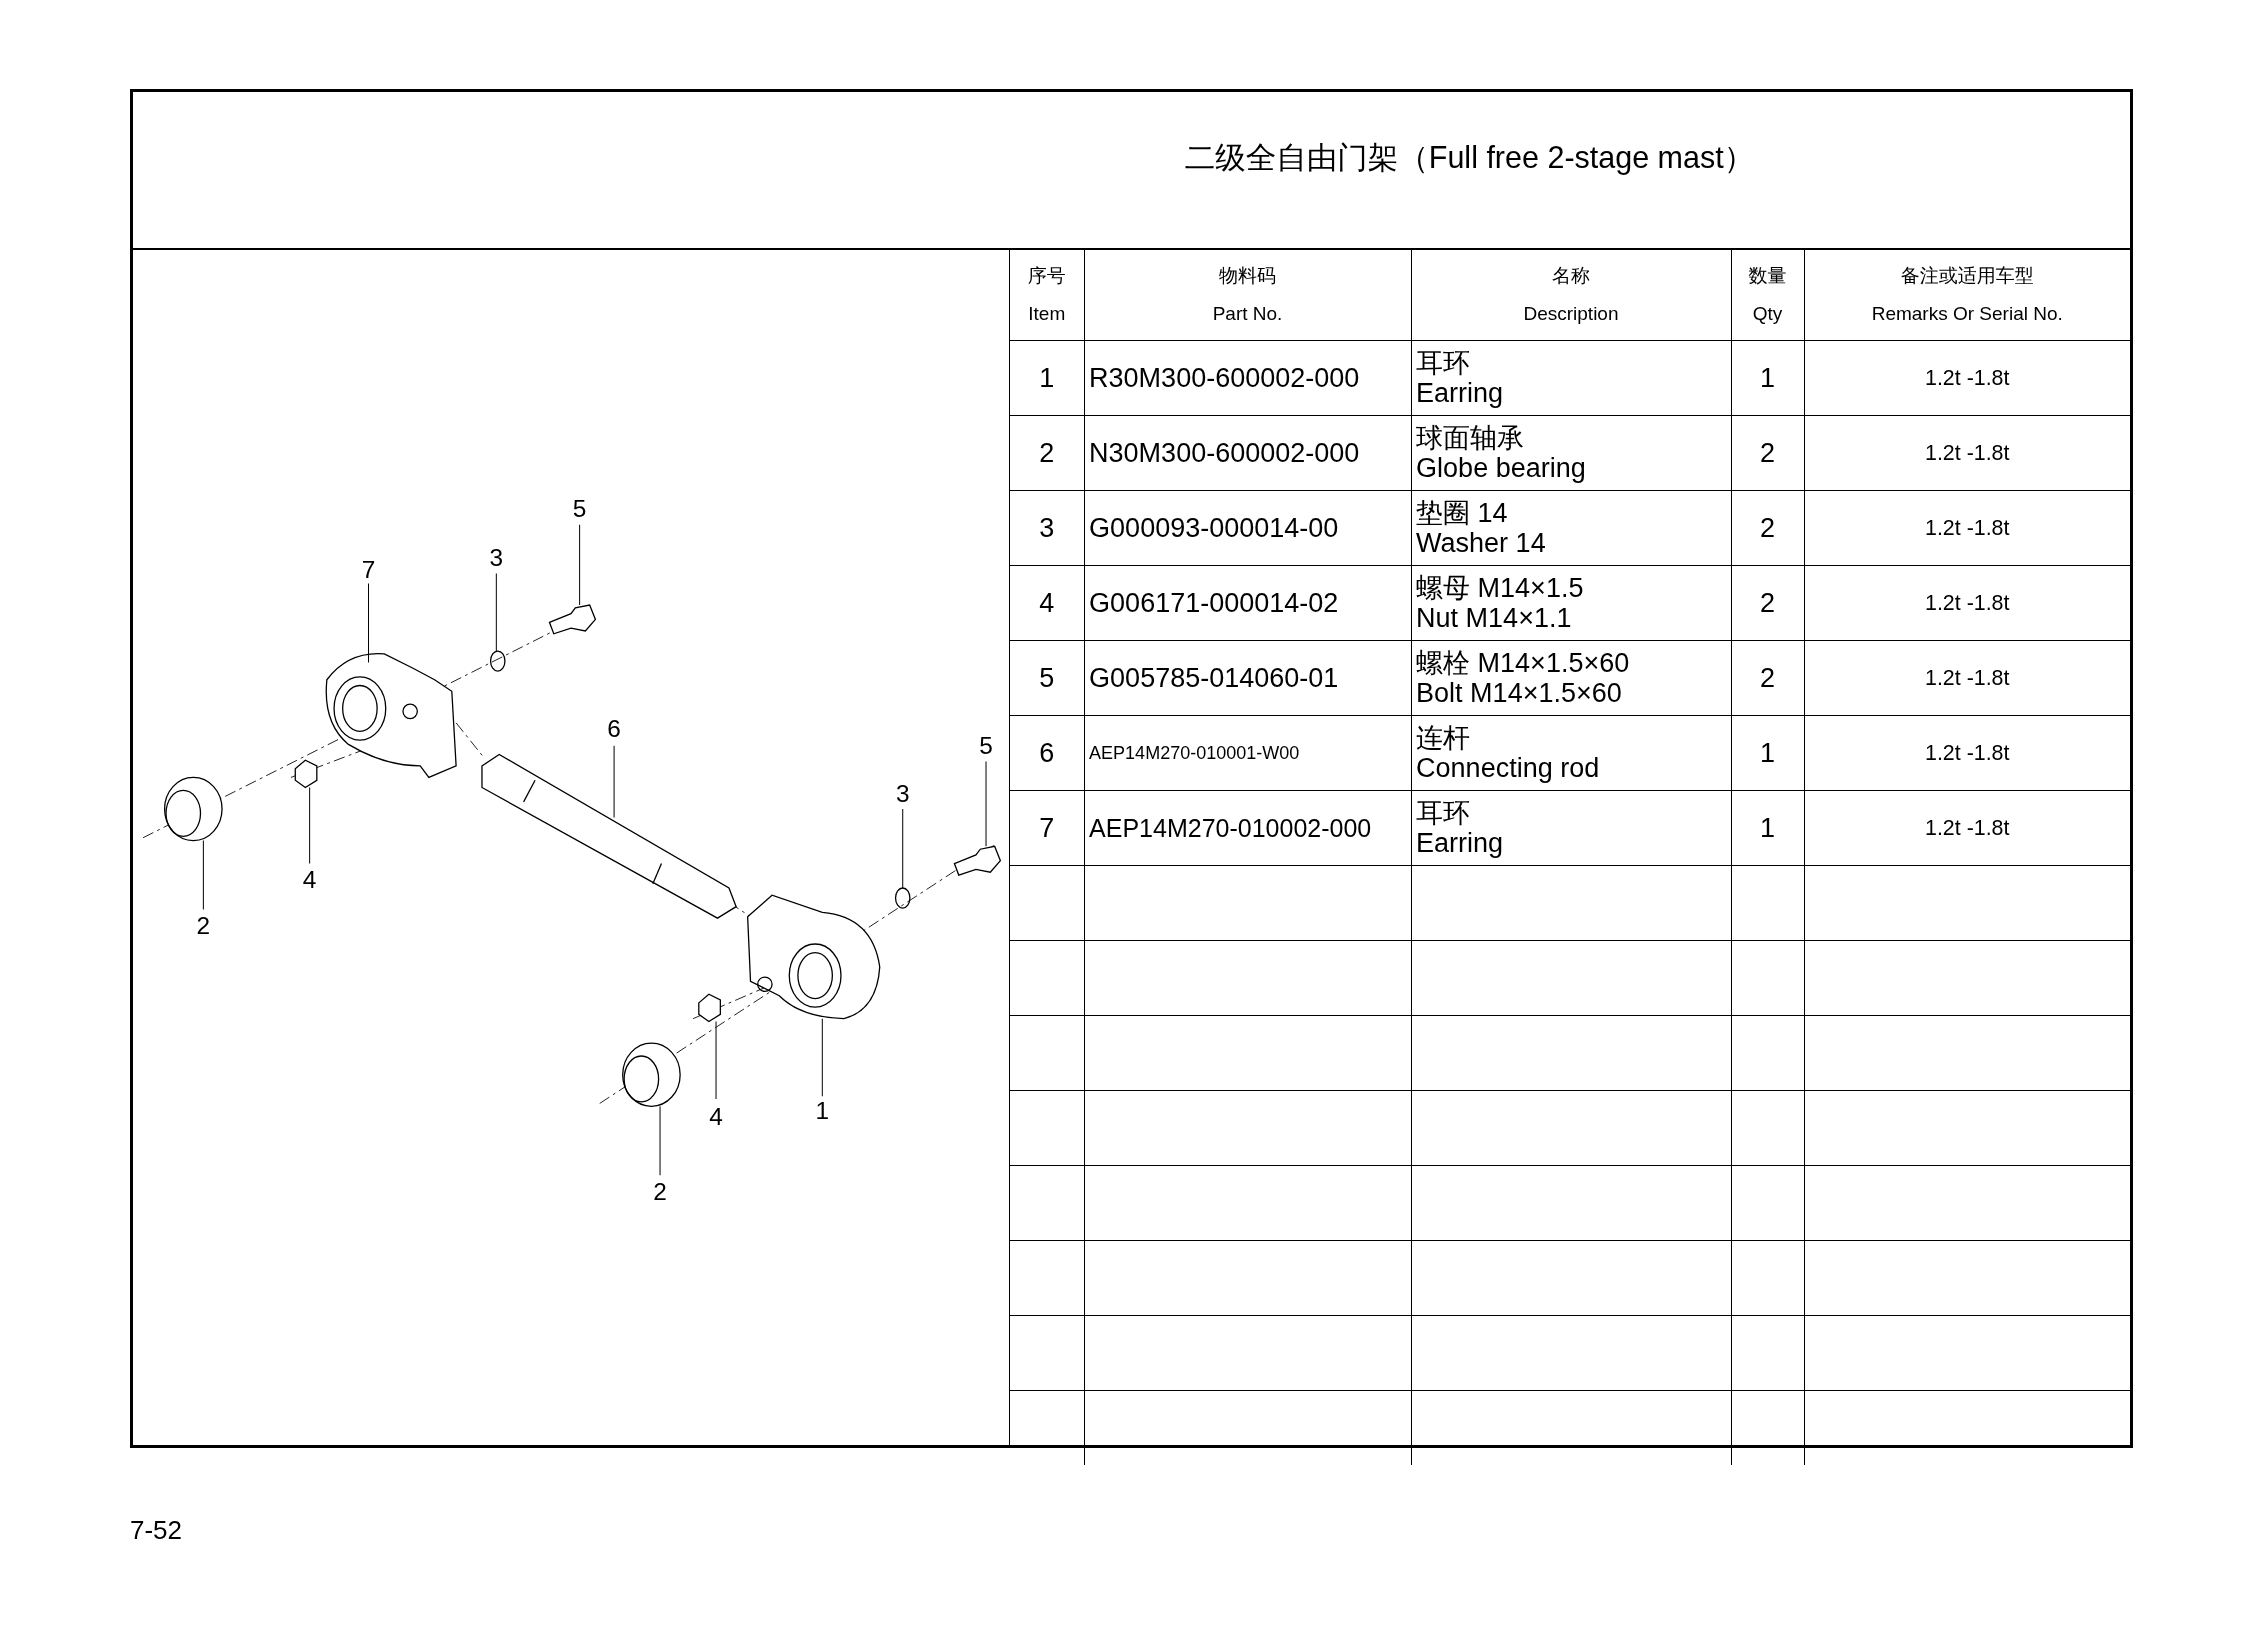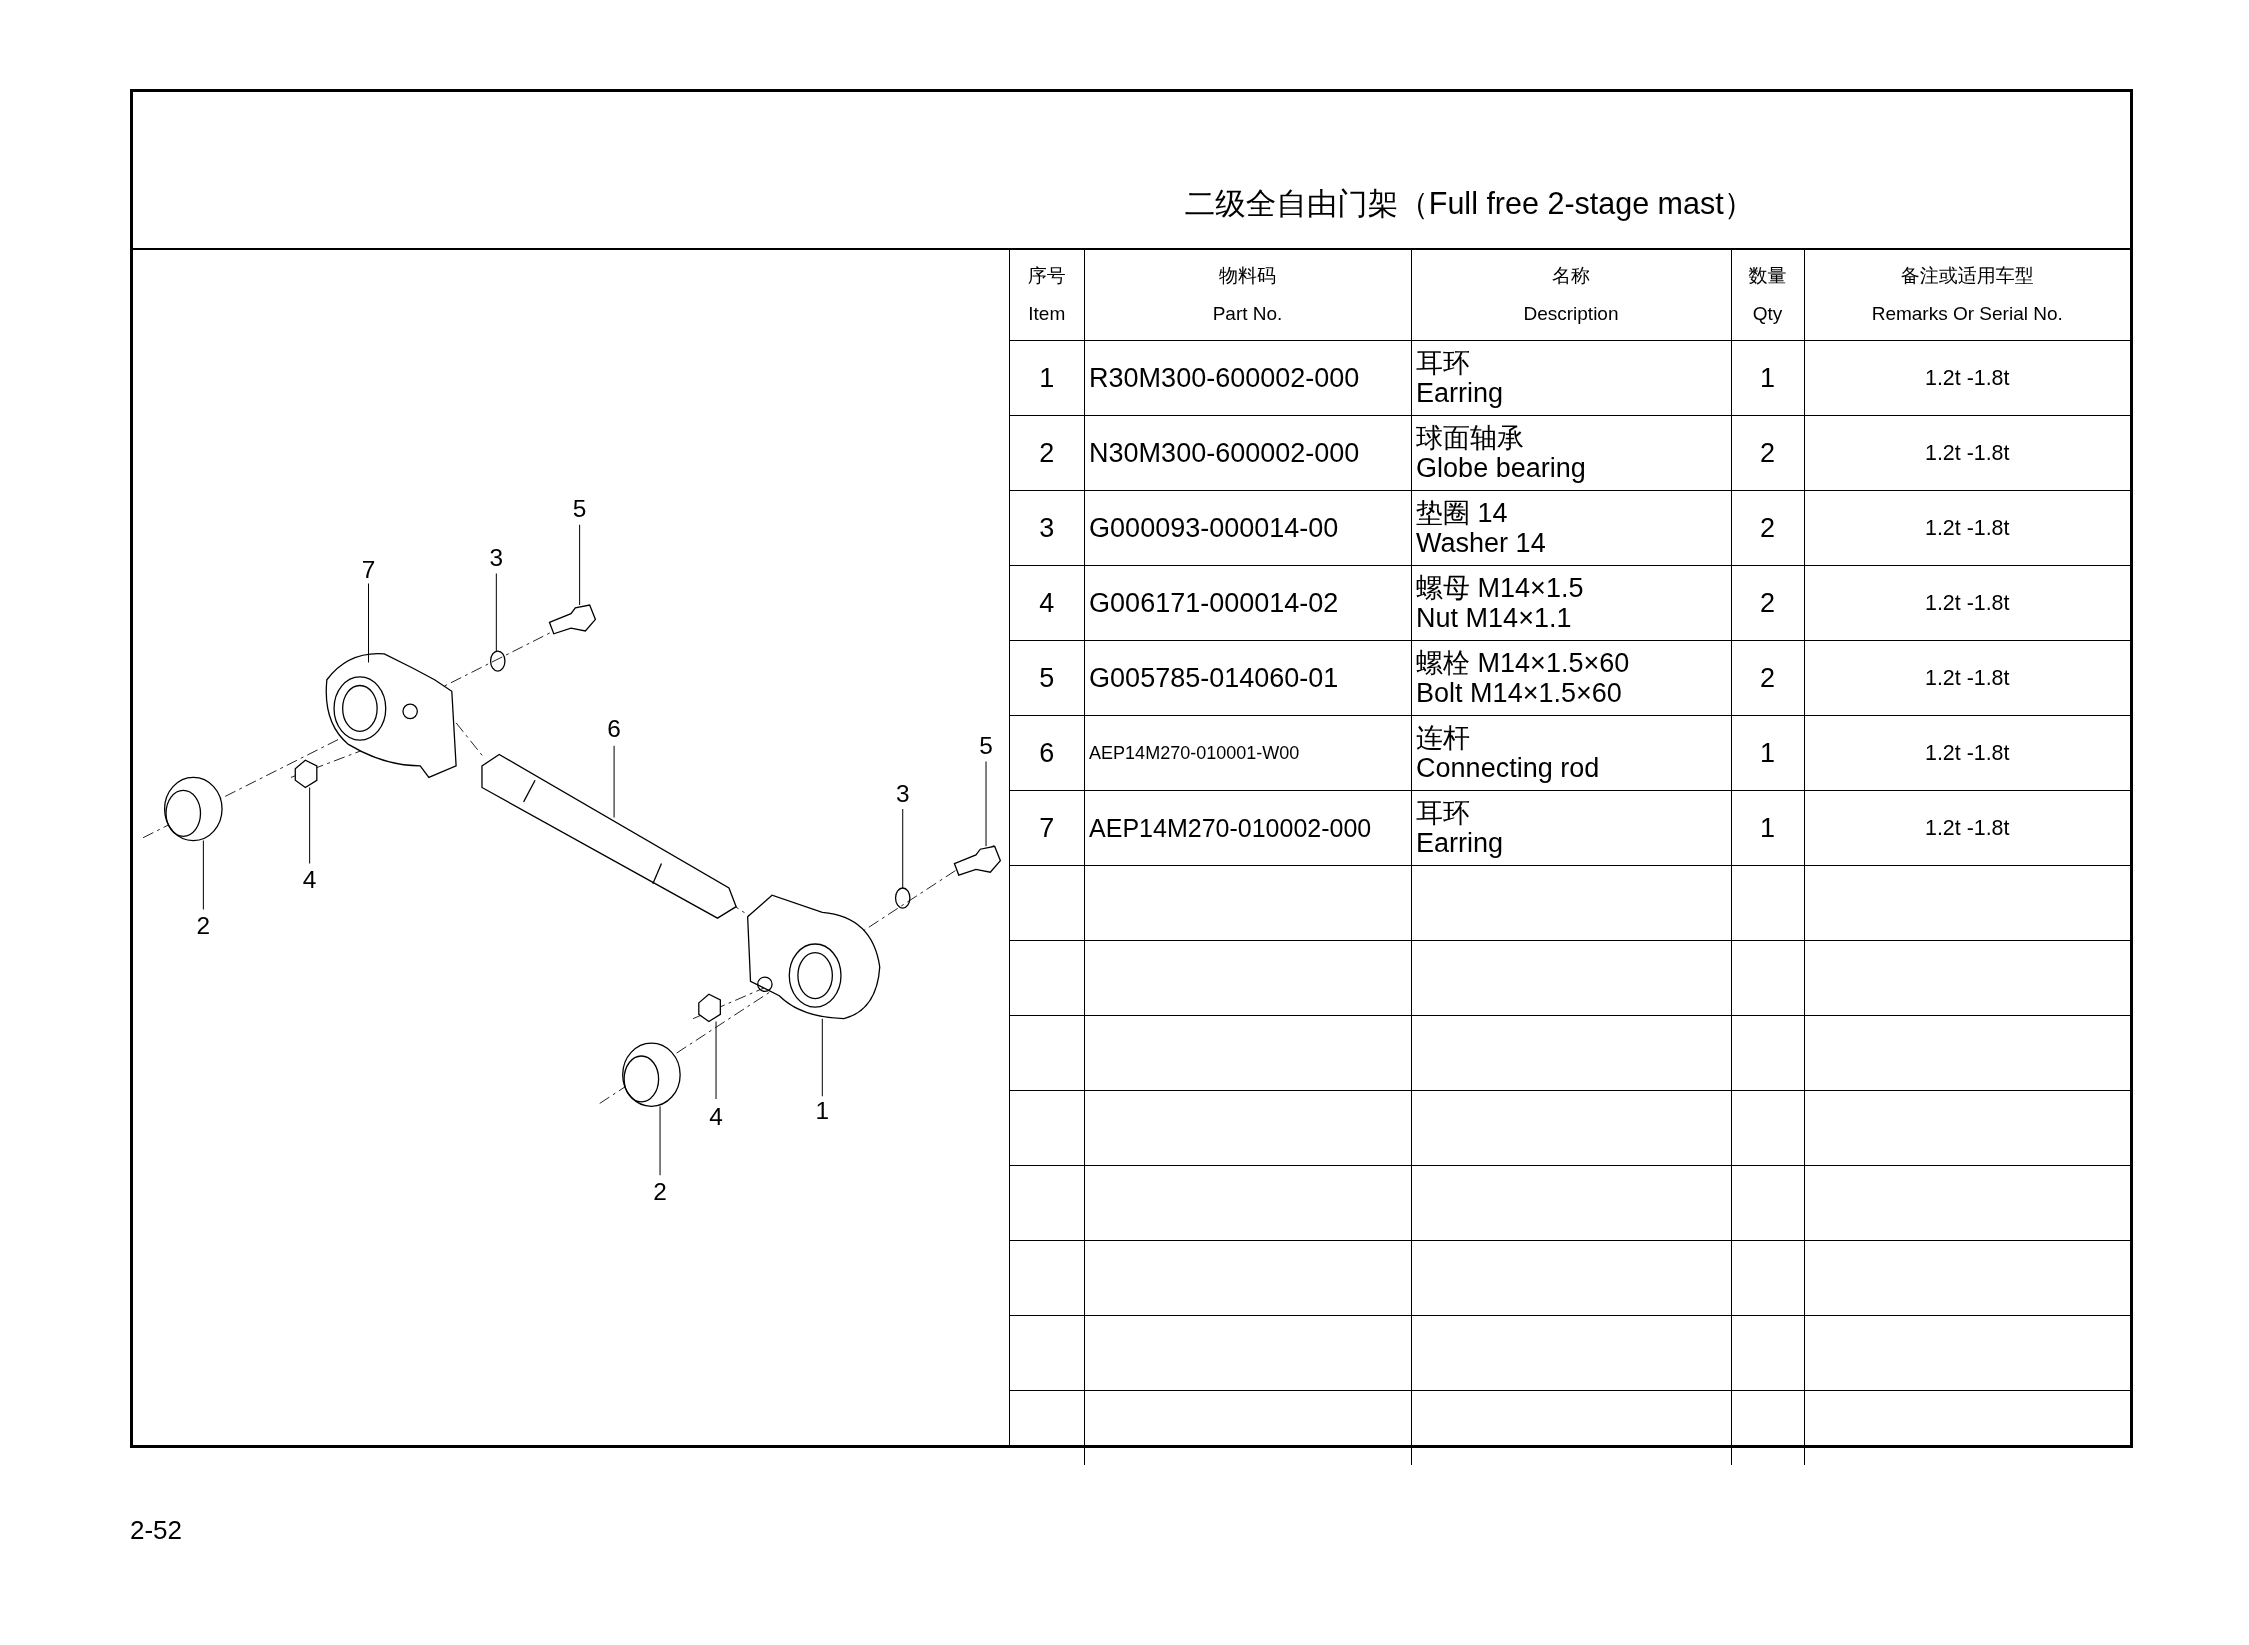--- a/index.html
+++ b/index.html
@@ -2,21 +2,21 @@
 <html style="font-size:12.2px"><head>
 <meta charset="utf-8">
 <style>
   html,body{margin:0;padding:0;background:#fff;}
   body{width:2250px;height:1645px;position:relative;overflow:hidden;font-family:"Liberation Sans","DejaVu Sans",sans-serif;color:#000;}
   .frame{position:absolute;left:130px;top:89px;width:2003px;height:1359px;border:3.8px solid #000;box-sizing:border-box;}
   .title-cell{position:absolute;left:0;top:0;width:676px;height:156px;border-right:1.5px solid #000;box-sizing:border-box;}
   .title-line{position:absolute;left:9.2px;font-size:30.5px;font-weight:bold;white-space:nowrap;}
   .title-line .num{display:inline-block;width:153px;}
   .title-line .cn{font-weight:normal;}
-  .model{position:absolute;left:676px;top:0;right:0;height:156px;display:flex;align-items:flex-end;justify-content:center;font-size:30.5px;padding-bottom:23px;box-sizing:border-box;}
+  .model{position:absolute;left:676px;top:0;right:0;height:156px;display:flex;align-items:center;justify-content:center;font-size:30.5px;padding-bottom:23px;box-sizing:border-box;}
   .hsep{position:absolute;left:0;right:0;top:156px;border-top:2.3px solid #000;}
   .drawing{position:absolute;left:0;top:158px;width:876px;bottom:0;}
   .table{position:absolute;left:876px;top:158px;right:0;bottom:0;border-left:1.5px solid #000;}
   table{border-collapse:collapse;width:100%;height:100%;table-layout:fixed;}
   td,th{border:1.5px solid #000;padding:0;font-weight:normal;}
   tr:first-child td, tr:first-child th{border-top:none;}
   td:first-child, th:first-child{border-left:none;}
   td:last-child, th:last-child{border-right:none;}
   tr:last-child td{border-bottom:none;}
   th{font-size:19px;text-align:center;line-height:38px;height:90px;}
@@ -264,14 +264,14 @@
             <td></td>
             <td></td>
             <td></td>
             <td></td>
           </tr>
     </tbody>
       </table>
   </div>
 </div>
 
-<div class="page-no">2-52</div>
+<div class="page-no">7-52</div>
 
 
 </body></html>

